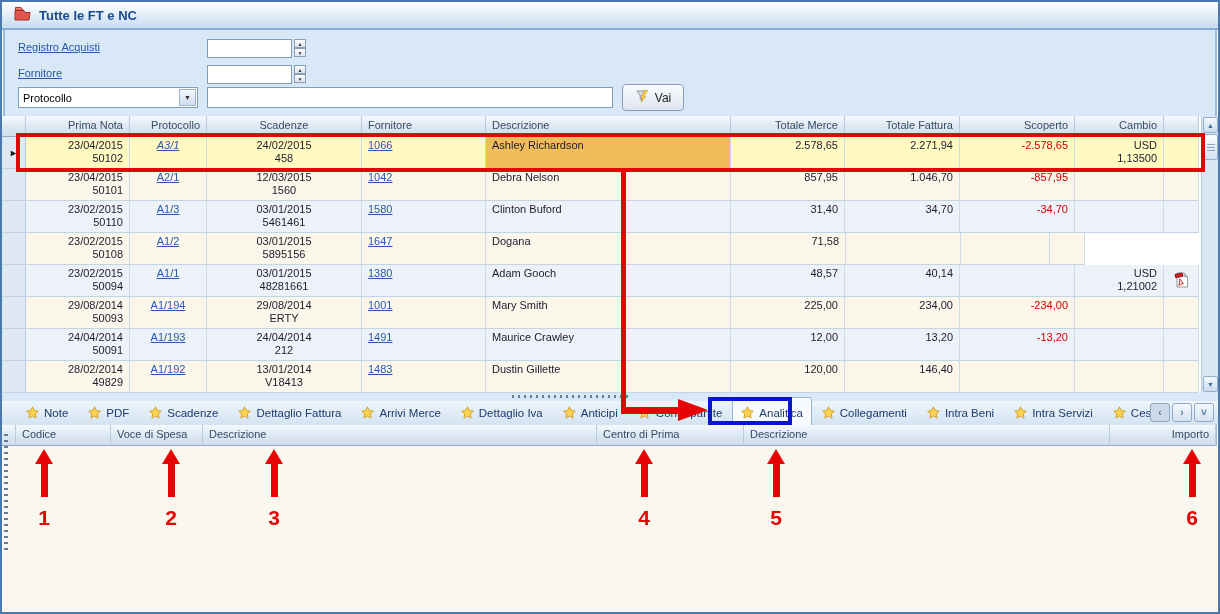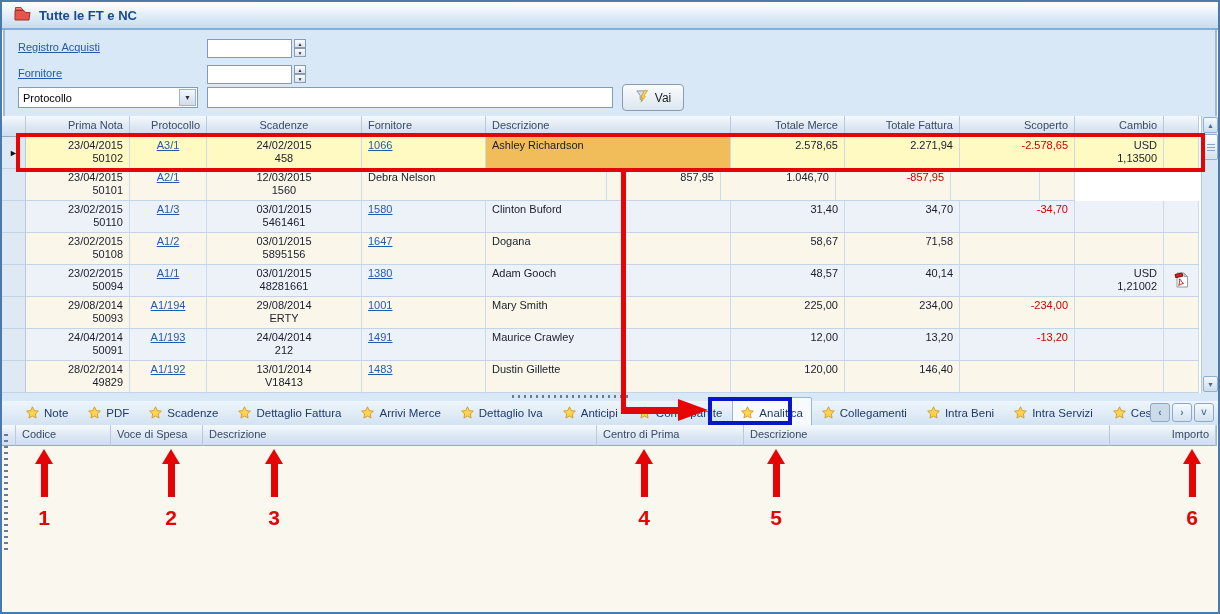--- a/index.html
+++ b/index.html
@@ -160,21 +160,21 @@
         <div class="hcell ar" style="width: 115px;">Scoperto</div>
         <div class="hcell ar" style="width: 89px;">Cambio</div>
         <div class="hcell ac" style="width: 35px;"></div>
       </div>
       <div class="grow drow sel">
         <div class="cell markercell" style="width: 24px;"><span class="marker-glyph">►</span></div>
         <div class="cell ar" style="width: 104px;">
           <div>23/04/2015</div>
           <div>50102</div>
         </div>
-        <div class="cell ac" style="width: 77px;"><span class="glink">A3/1</span></div>
+        <div class="cell ac" style="width: 77px; font-style: italic;"><span class="glink">A3/1</span></div>
         <div class="cell ac" style="width: 155px;">
           <div>24/02/2015</div>
           <div>458</div>
         </div>
         <div class="cell al" style="width: 124px;"><span class="glink">1066</span></div>
         <div class="cell al selcell" style="width: 245px;">Ashley Richardson</div>
         <div class="cell ar" style="width: 114px;">2.578,65</div>
         <div class="cell ar" style="width: 115px;">2.271,94</div>
         <div class="cell ar neg" style="width: 115px;">-2.578,65</div>
         <div class="cell ar" style="width: 89px;">
@@ -187,20 +187,21 @@
         <div class="cell markercell" style="width: 24px;"></div>
         <div class="cell ar" style="width: 104px;">
           <div>23/04/2015</div>
           <div>50101</div>
         </div>
         <div class="cell ac" style="width: 77px;"><span class="glink">A2/1</span></div>
         <div class="cell ac" style="width: 155px;">
           <div>12/03/2015</div>
           <div>1560</div>
         </div>
+        <div class="cell al" style="width: 124px;"><span class="glink">1042</span></div>
         <div class="cell al" style="width: 245px;">Debra Nelson</div>
         <div class="cell ar" style="width: 114px;">857,95</div>
         <div class="cell ar" style="width: 115px;">1.046,70</div>
         <div class="cell ar neg" style="width: 115px;">-857,95</div>
         <div class="cell ar" style="width: 89px;"></div>
         <div class="cell ac" style="width: 35px;"></div>
       </div>
       <div class="grow drow blue">
         <div class="cell markercell" style="width: 24px;"></div>
         <div class="cell ar" style="width: 104px;">
@@ -226,21 +227,20 @@
           <div>23/02/2015</div>
           <div>50108</div>
         </div>
         <div class="cell ac" style="width: 77px;"><span class="glink">A1/2</span></div>
         <div class="cell ac" style="width: 155px;">
           <div>03/01/2015</div>
           <div>5895156</div>
         </div>
         <div class="cell al" style="width: 124px;"><span class="glink">1647</span></div>
         <div class="cell al" style="width: 245px;">Dogana</div>
-        <div class="cell ar" style="width: 114px;">58,67</div>
         <div class="cell ar" style="width: 115px;">71,58</div>
         <div class="cell ar" style="width: 115px;"></div>
         <div class="cell ar" style="width: 89px;"></div>
         <div class="cell ac" style="width: 35px;"></div>
       </div>
       <div class="grow drow blue">
         <div class="cell markercell" style="width: 24px;"></div>
         <div class="cell ar" style="width: 104px;">
           <div>23/02/2015</div>
           <div>50094</div>

